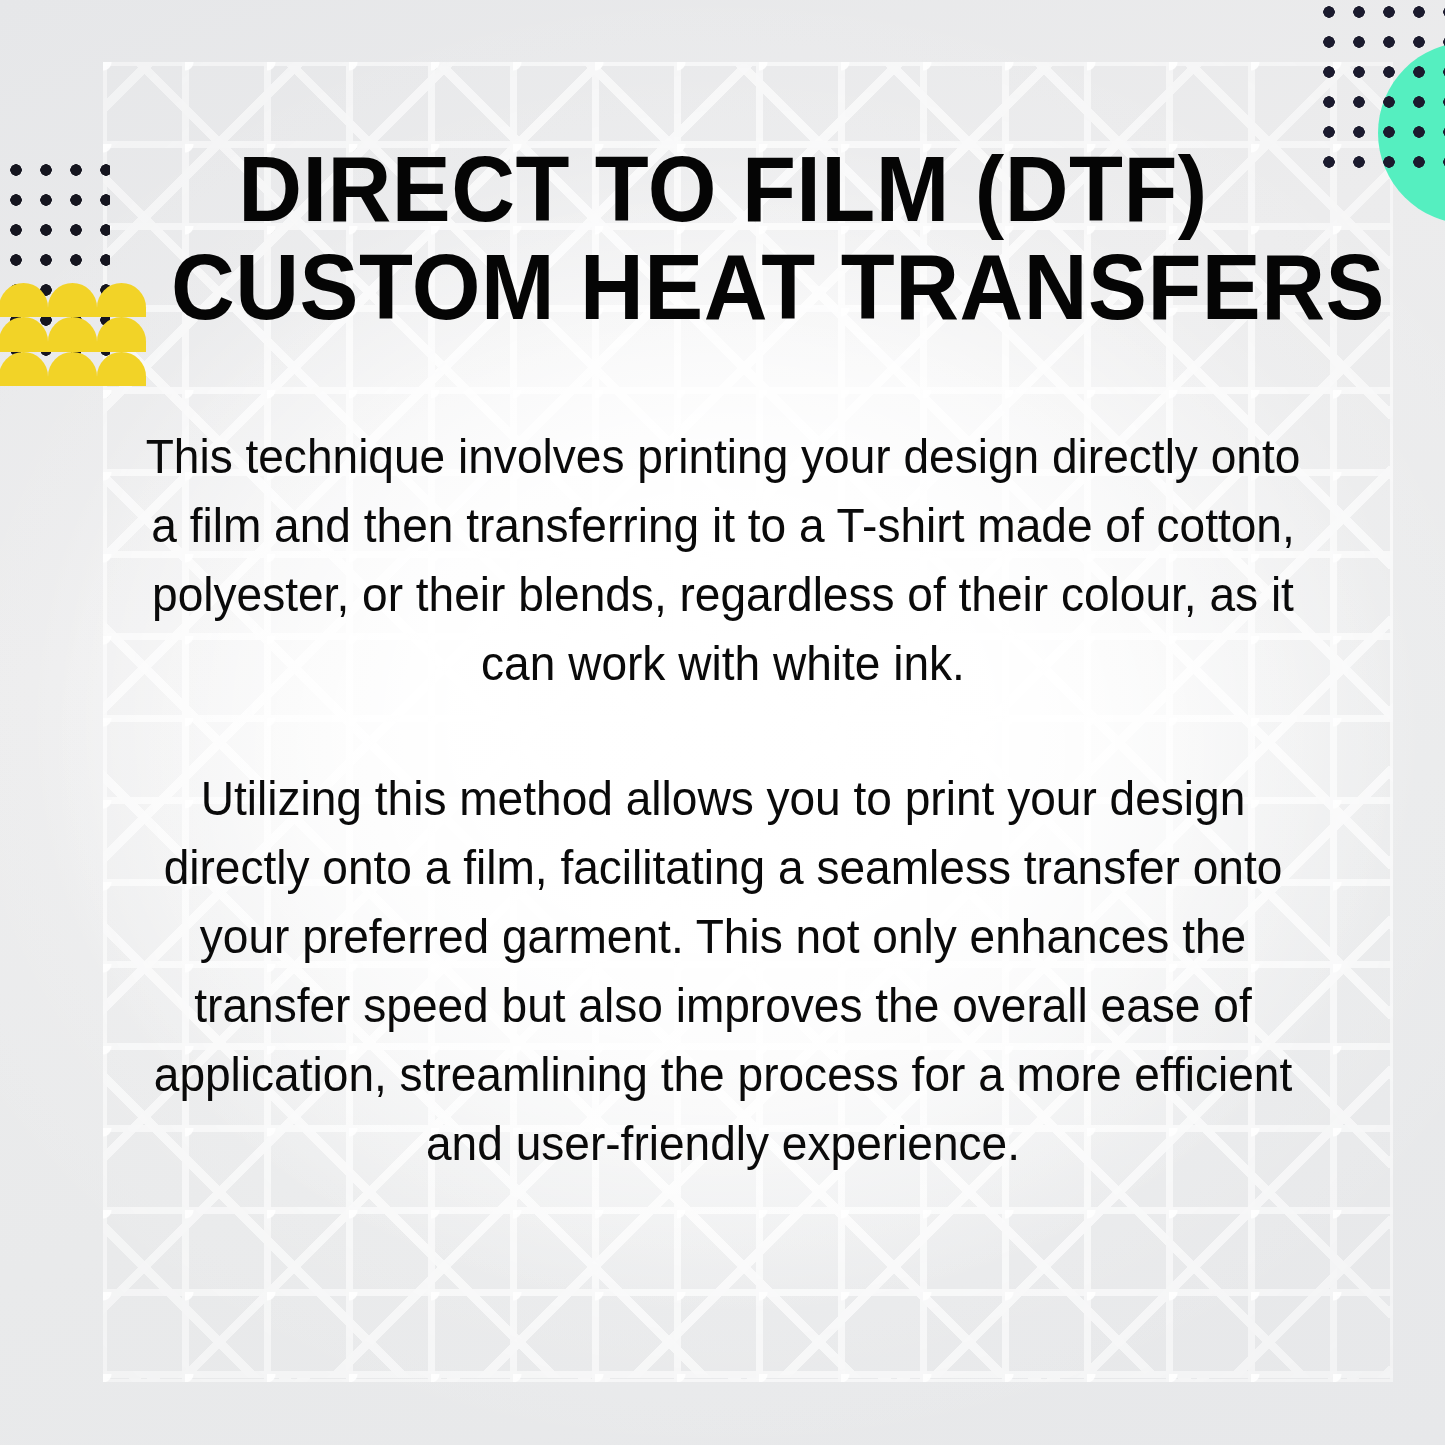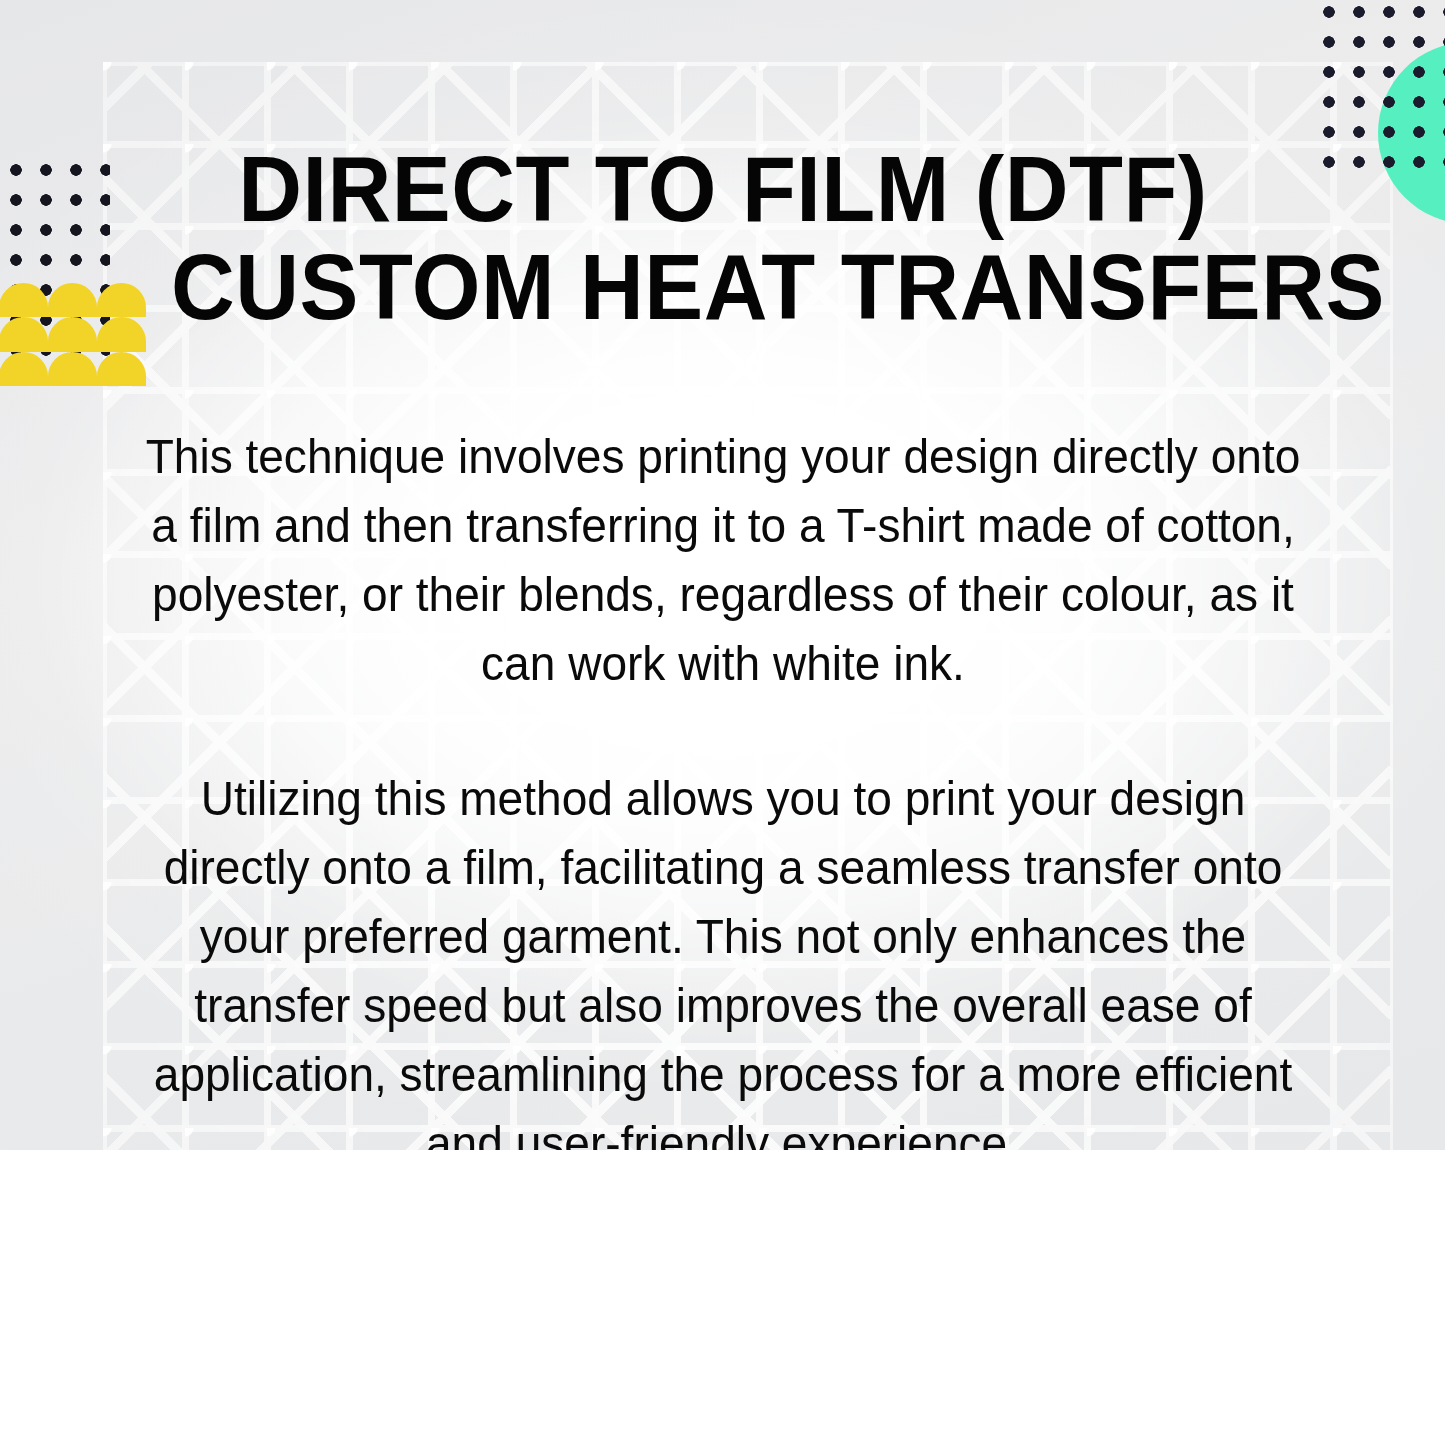--- a/index.html
+++ b/index.html
@@ -4,21 +4,21 @@
 <title>Direct To Film (DTF) Custom Heat Transfers</title>
 <style>
   html, body {
     margin: 0;
     padding: 0;
     background: #ffffff;
   }
   #poster {
     position: relative;
     width: 1445px;
-    height: 1150px;
+    height: 1445px;
     overflow: hidden;
     background: #86efac;
     font-family: "Liberation Sans", sans-serif;
   }
 
   
   .bg-base {
     position: absolute;
     inset: 0;
     background:

